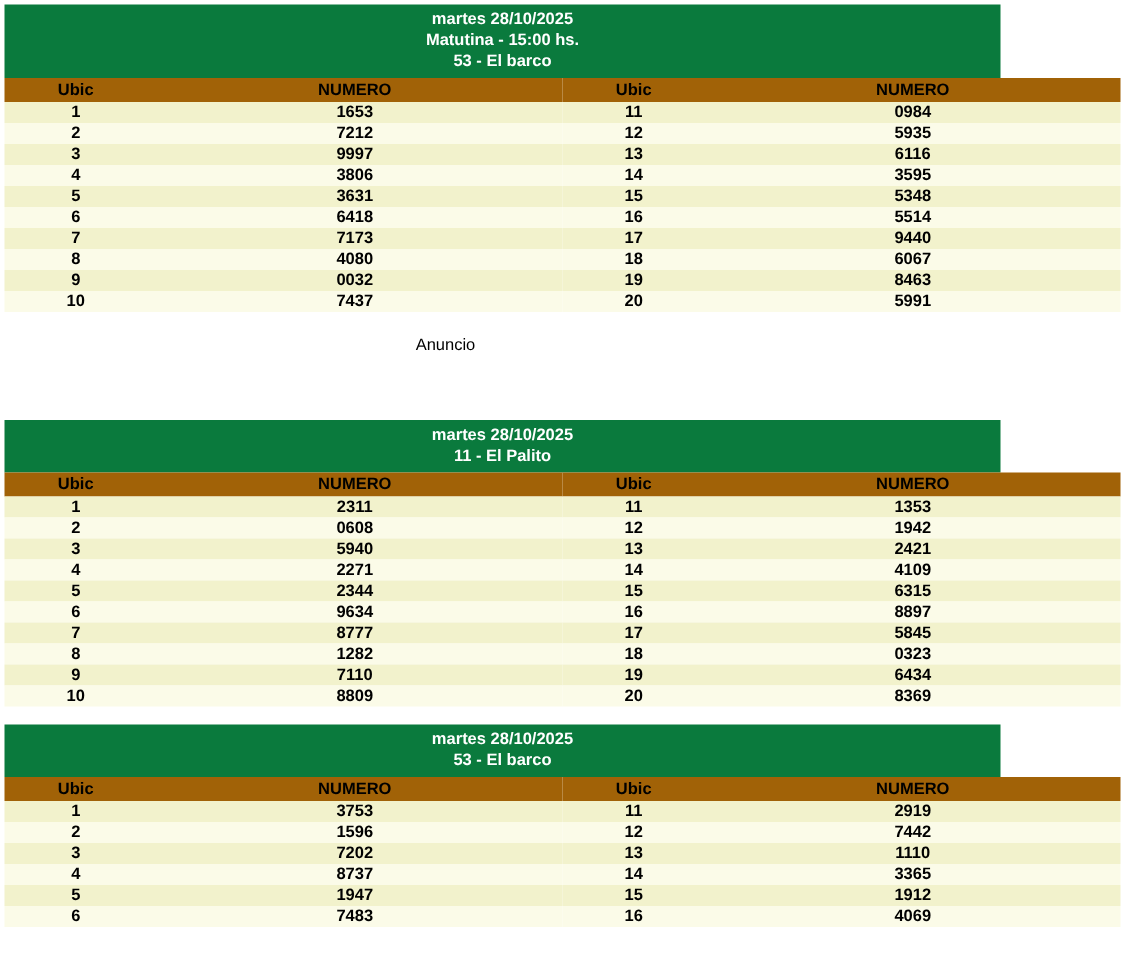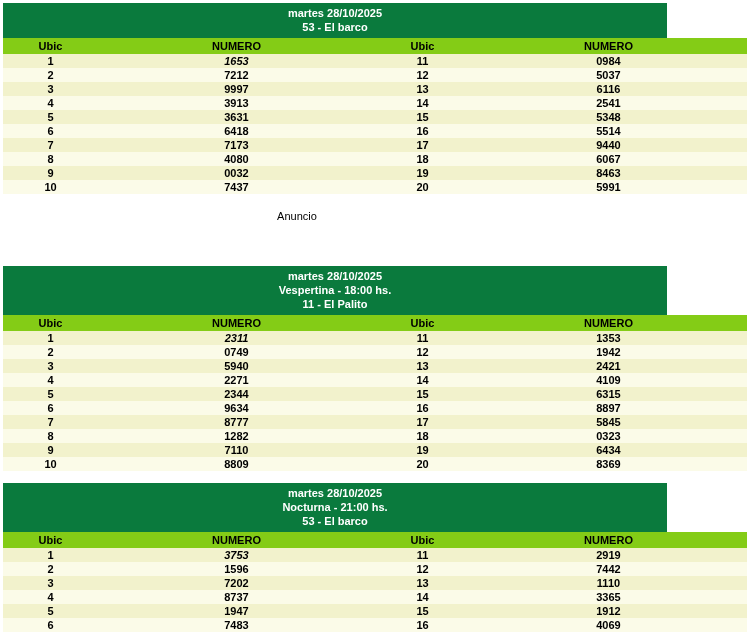--- a/index.html
+++ b/index.html
@@ -35,21 +35,21 @@
   }
   .block-header .hl {
     display: block;
   }
   table.results {
     width: 744px;
     border-collapse: collapse;
     table-layout: fixed;
   }
   table.results th {
-    background: #84cc16;
+    background: #a16207;
     font-size: 11px;
     font-weight: bold;
     text-align: center;
     padding: 2px 0 2px 0;
     color: #000;
     border: none;
   }
   table.results td {
     font-size: 11px;
     text-align: center;
@@ -58,216 +58,215 @@
     color: #000;
   }
   table.results tr.odd td { background: #f2f2cc; }
   table.results tr.even td { background: #fbfbe8; }
   table.results tr.hdr th.c1 { width: 95px; }
   table.results tr.hdr th.c2 { width: 277px; }
   table.results tr.hdr th.c3 { width: 95px; }
   table.results tr.hdr th.c4 { width: 277px; }
   td.ubic { width: 95px; }
   td.num  { width: 277px; }
-  .first-prize { color: #b02418; font-style: italic; }
+  .first-prize { color: #b02418; }
   .anuncio {
     text-align: center;
     font-size: 11px;
     color: #000;
     padding: 16px 0 0 0;
     width: 594px;
   }
   .spacer-1 { height: 44px; }
   .spacer-2 { height: 12px; }
   .top-gap { height: 3px; }
 </style>
 </head>
 <body>
 
 <div class="page">
 
   <div class="top-gap"></div>
+
+  <div class="lottery-block">
+    <div class="block-header">
+      <span class="hl">martes 28/10/2025</span>
+      <span class="hl">Matutina - 15:00 hs.</span>
+      <span class="hl">53 - El barco</span>
+    </div>
+    <table class="results">
+      <tbody>
+          <tr class="hdr">
+        <th class="c1">Ubic</th>
+        <th class="c2">NUMERO</th>
+        <th class="c3">Ubic</th>
+        <th class="c4">NUMERO</th>
+      </tr>
+      <tr class="odd">
+        <td class="ubic">1</td>
+        <td class="num first-prize">1653</td>
+        <td class="ubic">11</td>
+        <td class="num">0984</td>
+      </tr>
+      <tr class="even">
+        <td class="ubic">2</td>
+        <td class="num">7212</td>
+        <td class="ubic">12</td>
+        <td class="num">5935</td>
+      </tr>
+      <tr class="odd">
+        <td class="ubic">3</td>
+        <td class="num">9997</td>
+        <td class="ubic">13</td>
+        <td class="num">6116</td>
+      </tr>
+      <tr class="even">
+        <td class="ubic">4</td>
+        <td class="num">3806</td>
+        <td class="ubic">14</td>
+        <td class="num">3595</td>
+      </tr>
+      <tr class="odd">
+        <td class="ubic">5</td>
+        <td class="num">3631</td>
+        <td class="ubic">15</td>
+        <td class="num">5348</td>
+      </tr>
+      <tr class="even">
+        <td class="ubic">6</td>
+        <td class="num">6418</td>
+        <td class="ubic">16</td>
+        <td class="num">5514</td>
+      </tr>
+      <tr class="odd">
+        <td class="ubic">7</td>
+        <td class="num">7173</td>
+        <td class="ubic">17</td>
+        <td class="num">9440</td>
+      </tr>
+      <tr class="even">
+        <td class="ubic">8</td>
+        <td class="num">4080</td>
+        <td class="ubic">18</td>
+        <td class="num">6067</td>
+      </tr>
+      <tr class="odd">
+        <td class="ubic">9</td>
+        <td class="num">0032</td>
+        <td class="ubic">19</td>
+        <td class="num">8463</td>
+      </tr>
+      <tr class="even">
+        <td class="ubic">10</td>
+        <td class="num">7437</td>
+        <td class="ubic">20</td>
+        <td class="num">5991</td>
+      </tr>
+    </tbody>
+      </table>
+  </div>
+
+  <div class="anuncio">Anuncio</div>
+
+  <div class="spacer-1"></div>
+
+  <div class="lottery-block">
+    <div class="block-header">
+      <span class="hl">martes 28/10/2025</span>
+      <span class="hl">11 - El Palito</span>
+    </div>
+    <table class="results">
+      <tbody>
+          <tr class="hdr">
+        <th class="c1">Ubic</th>
+        <th class="c2">NUMERO</th>
+        <th class="c3">Ubic</th>
+        <th class="c4">NUMERO</th>
+      </tr>
+      <tr class="odd">
+        <td class="ubic">1</td>
+        <td class="num first-prize">2311</td>
+        <td class="ubic">11</td>
+        <td class="num">1353</td>
+      </tr>
+      <tr class="even">
+        <td class="ubic">2</td>
+        <td class="num">0608</td>
+        <td class="ubic">12</td>
+        <td class="num">1942</td>
+      </tr>
+      <tr class="odd">
+        <td class="ubic">3</td>
+        <td class="num">5940</td>
+        <td class="ubic">13</td>
+        <td class="num">2421</td>
+      </tr>
+      <tr class="even">
+        <td class="ubic">4</td>
+        <td class="num">2271</td>
+        <td class="ubic">14</td>
+        <td class="num">4109</td>
+      </tr>
+      <tr class="odd">
+        <td class="ubic">5</td>
+        <td class="num">2344</td>
+        <td class="ubic">15</td>
+        <td class="num">6315</td>
+      </tr>
+      <tr class="even">
+        <td class="ubic">6</td>
+        <td class="num">9634</td>
+        <td class="ubic">16</td>
+        <td class="num">8897</td>
+      </tr>
+      <tr class="odd">
+        <td class="ubic">7</td>
+        <td class="num">8777</td>
+        <td class="ubic">17</td>
+        <td class="num">5845</td>
+      </tr>
+      <tr class="even">
+        <td class="ubic">8</td>
+        <td class="num">1282</td>
+        <td class="ubic">18</td>
+        <td class="num">0323</td>
+      </tr>
+      <tr class="odd">
+        <td class="ubic">9</td>
+        <td class="num">7110</td>
+        <td class="ubic">19</td>
+        <td class="num">6434</td>
+      </tr>
+      <tr class="even">
+        <td class="ubic">10</td>
+        <td class="num">8809</td>
+        <td class="ubic">20</td>
+        <td class="num">8369</td>
+      </tr>
+    </tbody>
+      </table>
+  </div>
+
+  <div class="spacer-2"></div>
 
   <div class="lottery-block">
     <div class="block-header">
       <span class="hl">martes 28/10/2025</span>
       <span class="hl">53 - El barco</span>
     </div>
     <table class="results">
       <tbody>
           <tr class="hdr">
         <th class="c1">Ubic</th>
         <th class="c2">NUMERO</th>
         <th class="c3">Ubic</th>
         <th class="c4">NUMERO</th>
       </tr>
       <tr class="odd">
         <td class="ubic">1</td>
-        <td class="num first-prize">1653</td>
-        <td class="ubic">11</td>
-        <td class="num">0984</td>
-      </tr>
-      <tr class="even">
-        <td class="ubic">2</td>
-        <td class="num">7212</td>
-        <td class="ubic">12</td>
-        <td class="num">5037</td>
-      </tr>
-      <tr class="odd">
-        <td class="ubic">3</td>
-        <td class="num">9997</td>
-        <td class="ubic">13</td>
-        <td class="num">6116</td>
-      </tr>
-      <tr class="even">
-        <td class="ubic">4</td>
-        <td class="num">3913</td>
-        <td class="ubic">14</td>
-        <td class="num">2541</td>
-      </tr>
-      <tr class="odd">
-        <td class="ubic">5</td>
-        <td class="num">3631</td>
-        <td class="ubic">15</td>
-        <td class="num">5348</td>
-      </tr>
-      <tr class="even">
-        <td class="ubic">6</td>
-        <td class="num">6418</td>
-        <td class="ubic">16</td>
-        <td class="num">5514</td>
-      </tr>
-      <tr class="odd">
-        <td class="ubic">7</td>
-        <td class="num">7173</td>
-        <td class="ubic">17</td>
-        <td class="num">9440</td>
-      </tr>
-      <tr class="even">
-        <td class="ubic">8</td>
-        <td class="num">4080</td>
-        <td class="ubic">18</td>
-        <td class="num">6067</td>
-      </tr>
-      <tr class="odd">
-        <td class="ubic">9</td>
-        <td class="num">0032</td>
-        <td class="ubic">19</td>
-        <td class="num">8463</td>
-      </tr>
-      <tr class="even">
-        <td class="ubic">10</td>
-        <td class="num">7437</td>
-        <td class="ubic">20</td>
-        <td class="num">5991</td>
-      </tr>
-    </tbody>
-      </table>
-  </div>
-
-  <div class="anuncio">Anuncio</div>
-
-  <div class="spacer-1"></div>
-
-  <div class="lottery-block">
-    <div class="block-header">
-      <span class="hl">martes 28/10/2025</span>
-      <span class="hl">Vespertina - 18:00 hs.</span>
-      <span class="hl">11 - El Palito</span>
-    </div>
-    <table class="results">
-      <tbody>
-          <tr class="hdr">
-        <th class="c1">Ubic</th>
-        <th class="c2">NUMERO</th>
-        <th class="c3">Ubic</th>
-        <th class="c4">NUMERO</th>
-      </tr>
-      <tr class="odd">
-        <td class="ubic">1</td>
-        <td class="num first-prize">2311</td>
-        <td class="ubic">11</td>
-        <td class="num">1353</td>
-      </tr>
-      <tr class="even">
-        <td class="ubic">2</td>
-        <td class="num">0749</td>
-        <td class="ubic">12</td>
-        <td class="num">1942</td>
-      </tr>
-      <tr class="odd">
-        <td class="ubic">3</td>
-        <td class="num">5940</td>
-        <td class="ubic">13</td>
-        <td class="num">2421</td>
-      </tr>
-      <tr class="even">
-        <td class="ubic">4</td>
-        <td class="num">2271</td>
-        <td class="ubic">14</td>
-        <td class="num">4109</td>
-      </tr>
-      <tr class="odd">
-        <td class="ubic">5</td>
-        <td class="num">2344</td>
-        <td class="ubic">15</td>
-        <td class="num">6315</td>
-      </tr>
-      <tr class="even">
-        <td class="ubic">6</td>
-        <td class="num">9634</td>
-        <td class="ubic">16</td>
-        <td class="num">8897</td>
-      </tr>
-      <tr class="odd">
-        <td class="ubic">7</td>
-        <td class="num">8777</td>
-        <td class="ubic">17</td>
-        <td class="num">5845</td>
-      </tr>
-      <tr class="even">
-        <td class="ubic">8</td>
-        <td class="num">1282</td>
-        <td class="ubic">18</td>
-        <td class="num">0323</td>
-      </tr>
-      <tr class="odd">
-        <td class="ubic">9</td>
-        <td class="num">7110</td>
-        <td class="ubic">19</td>
-        <td class="num">6434</td>
-      </tr>
-      <tr class="even">
-        <td class="ubic">10</td>
-        <td class="num">8809</td>
-        <td class="ubic">20</td>
-        <td class="num">8369</td>
-      </tr>
-    </tbody>
-      </table>
-  </div>
-
-  <div class="spacer-2"></div>
-
-  <div class="lottery-block">
-    <div class="block-header">
-      <span class="hl">martes 28/10/2025</span>
-      <span class="hl">Nocturna - 21:00 hs.</span>
-      <span class="hl">53 - El barco</span>
-    </div>
-    <table class="results">
-      <tbody>
-          <tr class="hdr">
-        <th class="c1">Ubic</th>
-        <th class="c2">NUMERO</th>
-        <th class="c3">Ubic</th>
-        <th class="c4">NUMERO</th>
-      </tr>
-      <tr class="odd">
-        <td class="ubic">1</td>
         <td class="num first-prize">3753</td>
         <td class="ubic">11</td>
         <td class="num">2919</td>
       </tr>
       <tr class="even">
         <td class="ubic">2</td>
         <td class="num">1596</td>
         <td class="ubic">12</td>
         <td class="num">7442</td>
       </tr>

